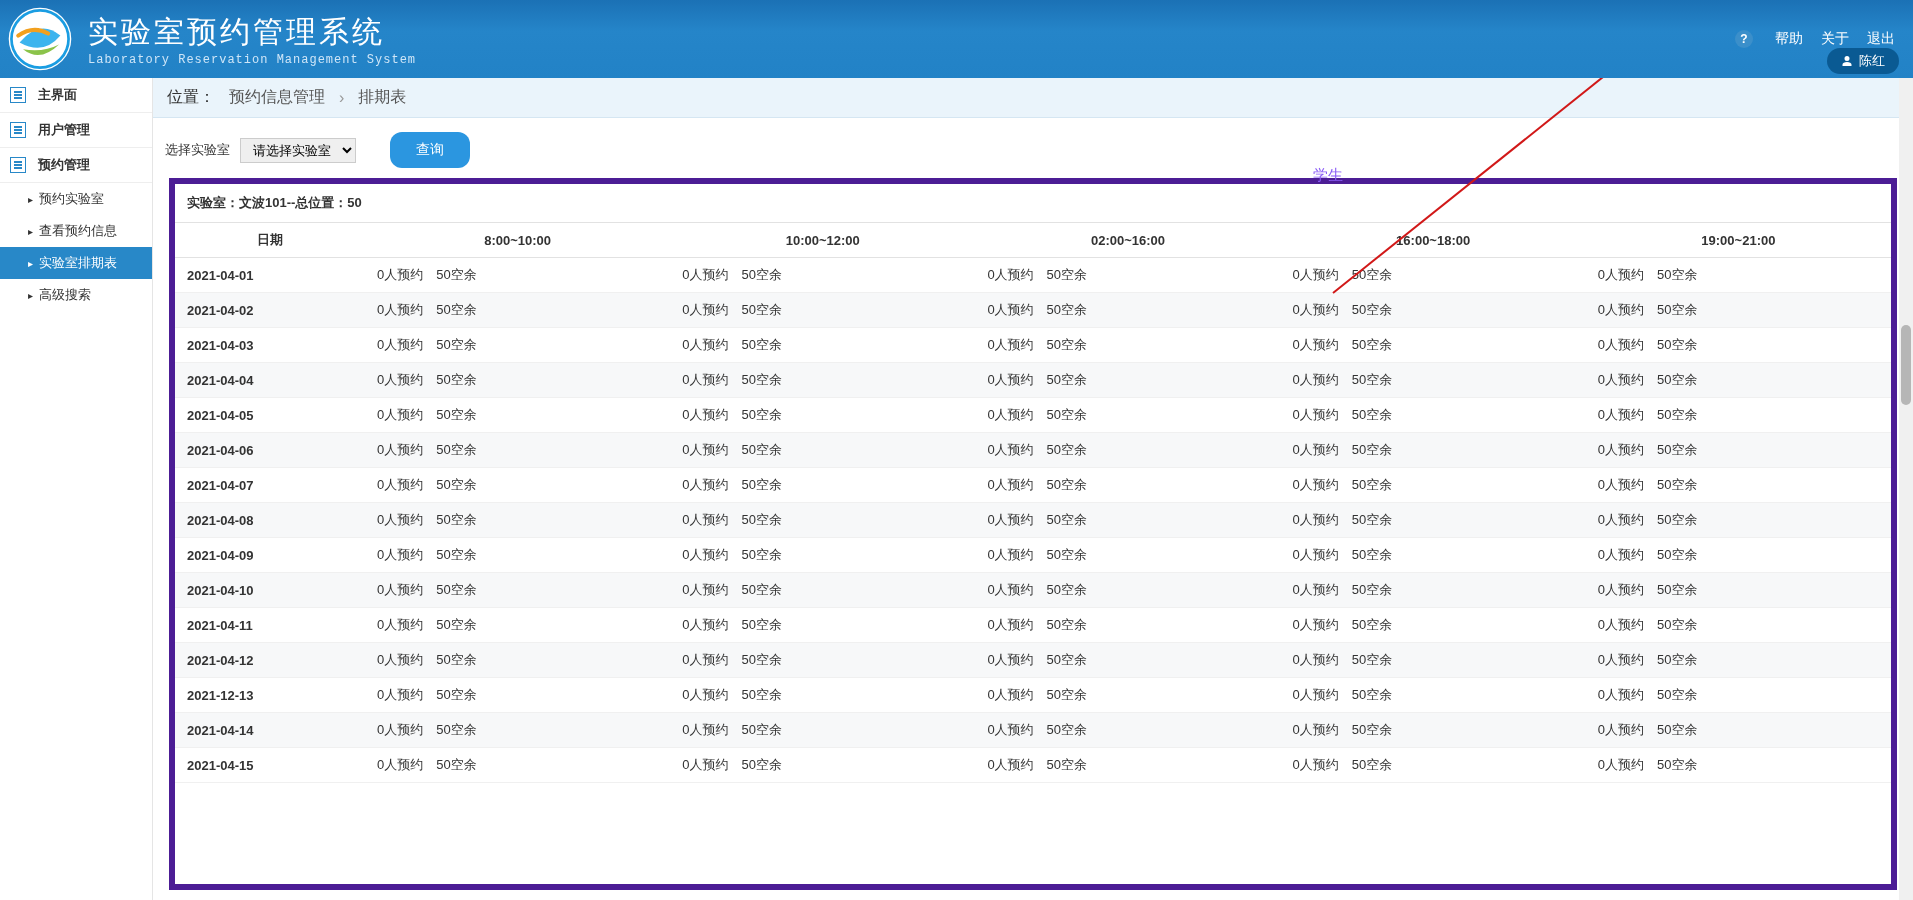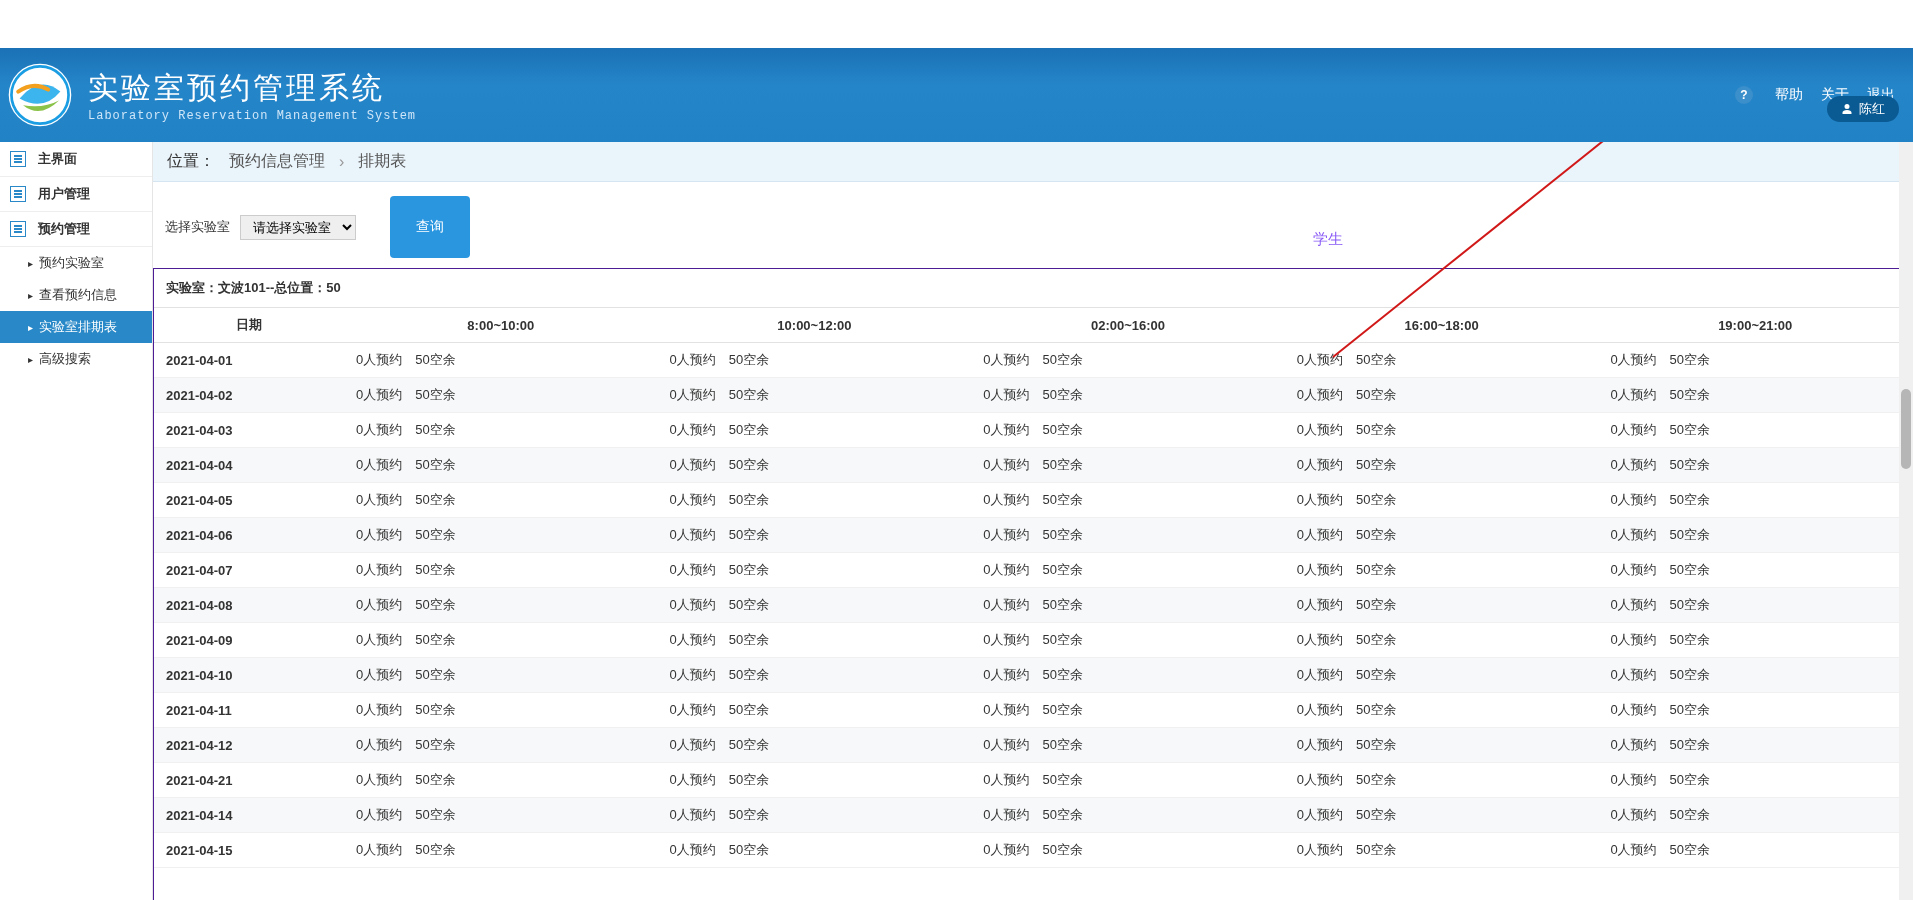--- a/index.html
+++ b/index.html
@@ -1,21 +1,21 @@
 <!DOCTYPE html>
 <html><head>
 <meta charset="utf-8">
 <style>
 * { margin: 0; padding: 0; box-sizing: border-box; }
 body { font-family: "Microsoft YaHei", Arial, sans-serif; font-size: 13px; color: #333; background: #fff; overflow: hidden; }
 
 .header {
-  height: 94px;
+  height: 78px;
   background: linear-gradient(to bottom, #1b71b5 0%, #2585c9 40%, #2282c6 100%);
-  display: flex; align-items: center; padding: 0 12px 0 6px; position: relative; margin-top: 48px;
+  display: flex; align-items: center; padding: 0 12px 0 6px; position: relative;
 }
 .logo { width: 68px; height: 68px; margin-right: 14px; }
 .title-wrap { display: flex; flex-direction: column; }
 .app-title { color: #fff; font-size: 30px; font-weight: 400; letter-spacing: 3px; font-family: KaiTi, STKaiti, serif; }
 .app-sub { color: #cfe6f8; font-size: 12px; font-family: Consolas, "Courier New", monospace; letter-spacing: 1px; }
 .hdr-right { margin-left: auto; display: flex; align-items: center; gap: 6px; }
 .help-icon { color: #fff; background: #3b8fca; border-radius: 50%; width: 18px; height: 18px; display: inline-flex; align-items: center; justify-content: center; font-size: 12px; font-weight: bold; cursor: pointer; margin-right: 10px; }
 .hdr-link { color: #fff; font-size: 14px; text-decoration: none; padding: 0 6px; cursor: pointer; }
 .user-btn { position: absolute; right: 14px; top: 48px; background: #0a5a93; color: #fff; padding: 4px 14px; border-radius: 14px; cursor: pointer; display: flex; align-items: center; gap: 6px; font-size: 13px; }
 .user-icon { width: 12px; height: 12px; fill: #fff; }
@@ -31,25 +31,25 @@
 .side-sub .arrow { margin-right: 6px; font-size: 10px; }
 
 .main { flex: 1; display: flex; flex-direction: column; overflow: hidden; position: relative; }
 .breadcrumb { background: #eaf4fb; border-bottom: 1px solid #d5e6f2; padding: 9px 14px; font-size: 16px; display: flex; align-items: center; gap: 14px; }
 .bc-sep { color: #999; }
 .bc-link { color: #555; }
 
 .toolbar { padding: 14px 12px 10px; display: flex; align-items: center; gap: 10px; }
 .tb-label { font-size: 13px; }
 .tb-select { padding: 3px 8px; border: 1px solid #ccc; font-size: 13px; }
-.tb-btn { background: #2b96e0; color: #fff; border: none; padding: 22px 26px; border-radius: 4px; font-size: 14px; cursor: pointer; margin-left: 24px; }
+.tb-btn { background: #2b96e0; color: #fff; border: none; padding: 9px 26px; border-radius: 12px; font-size: 14px; cursor: pointer; margin-left: 24px; }
 
 .annot { position: absolute; color: #8b5cf6; font-size: 15px; pointer-events: none; left: 1160px; top: 88px; font-family: SimSun, serif; }
 
-.table-wrap { margin: 0 0 10px; border: 1px solid #4c1d95; overflow-y: auto; flex: 1; }
+.table-wrap { margin: 0 16px 10px; border: 6px solid #4c1d95; overflow-y: auto; flex: 1; }
 .lab-head { padding: 10px 12px; font-weight: bold; border-bottom: 1px solid #e2e2e2; }
 table { width: 100%; border-collapse: collapse; }
 th { text-align: center; padding: 8px 12px; border-bottom: 1px solid #e2e2e2; font-weight: bold; background: #fff; }
 td { padding: 8px 12px; border-bottom: 1px solid #f0f0f0; }
 tbody tr:nth-child(even) { background: #f7f8f9; }
 td.date { font-weight: bold; }
 .vscroll { position: absolute; right: 0; top: 0; bottom: 0; width: 14px; background: #f0f0f0; }
 .vthumb { position: absolute; left: 2px; right: 2px; top: 30%; height: 80px; background: #b6b6b6; border-radius: 5px; }
 
 svg.arrow-annot { position: absolute; pointer-events: none; left: 0; top: 0; }
@@ -247,21 +247,21 @@
             </tr>
             <tr>
               <td class="date">2021-04-12</td>
               <td>0人预约　50空余</td>
               <td>0人预约　50空余</td>
               <td>0人预约　50空余</td>
               <td>0人预约　50空余</td>
               <td>0人预约　50空余</td>
             </tr>
             <tr>
-              <td class="date">2021-04-21</td>
+              <td class="date">2021-12-13</td>
               <td>0人预约　50空余</td>
               <td>0人预约　50空余</td>
               <td>0人预约　50空余</td>
               <td>0人预约　50空余</td>
               <td>0人预约　50空余</td>
             </tr>
             <tr>
               <td class="date">2021-04-14</td>
               <td>0人预约　50空余</td>
               <td>0人预约　50空余</td>

